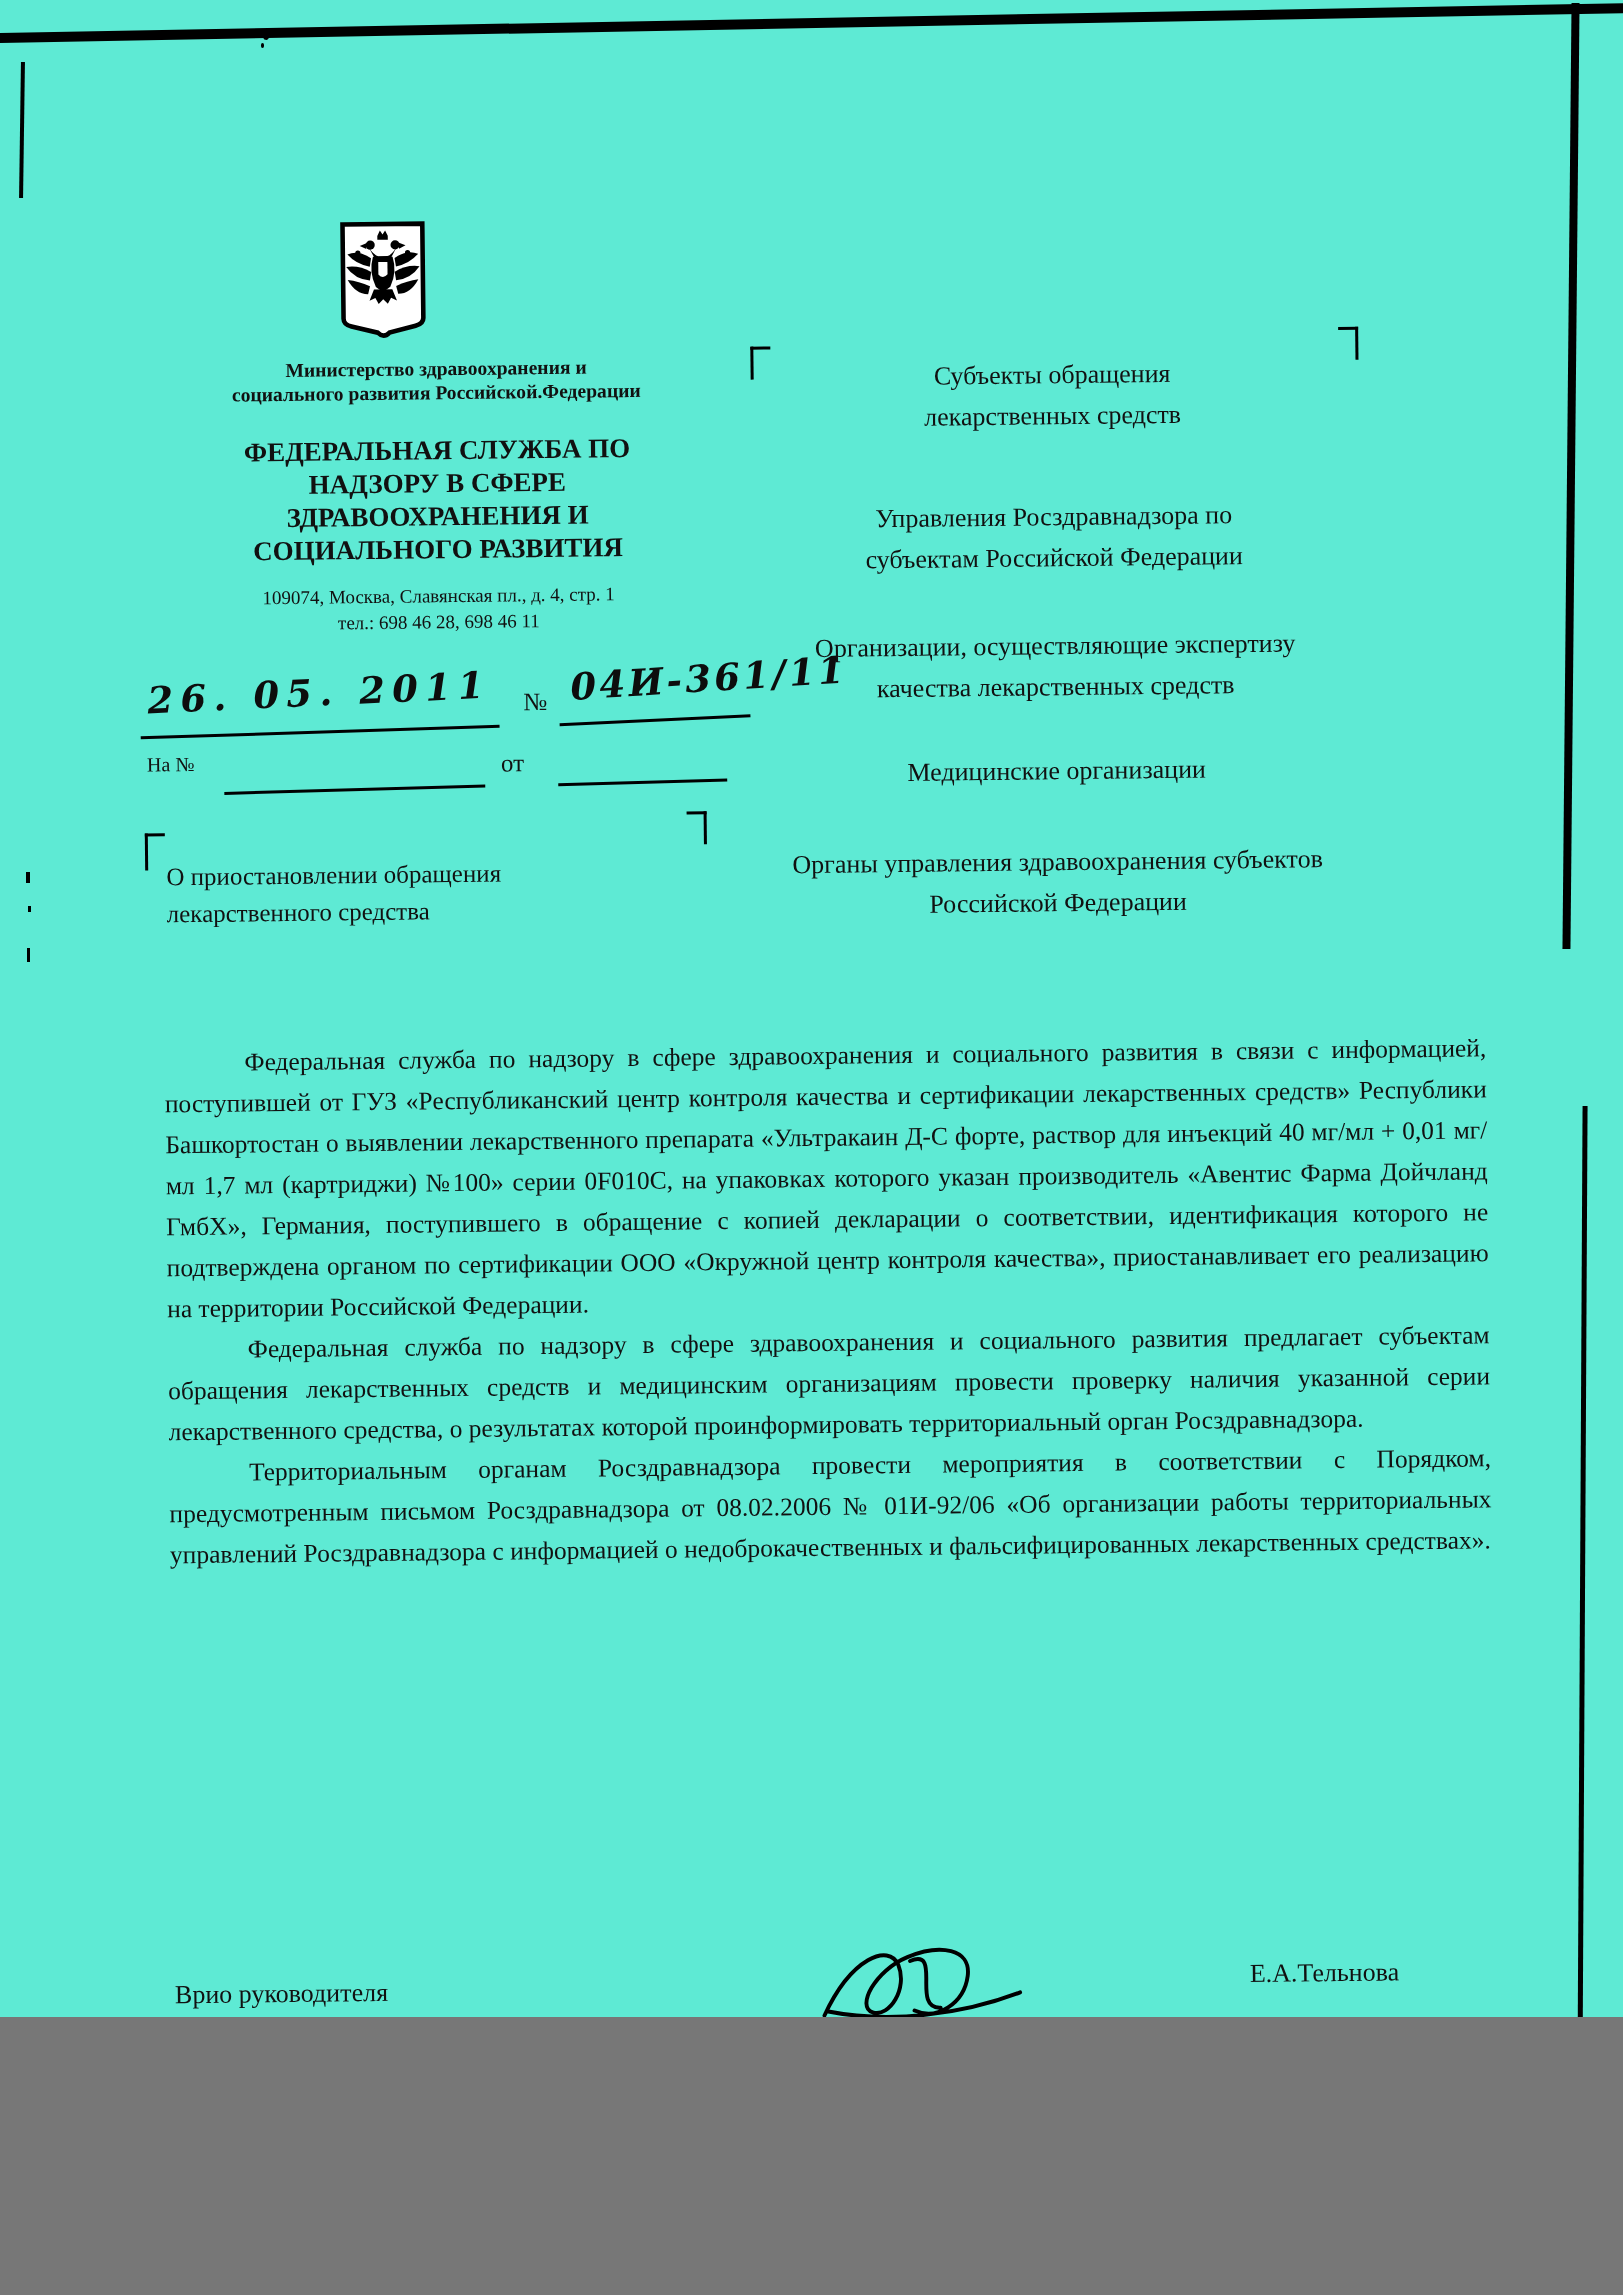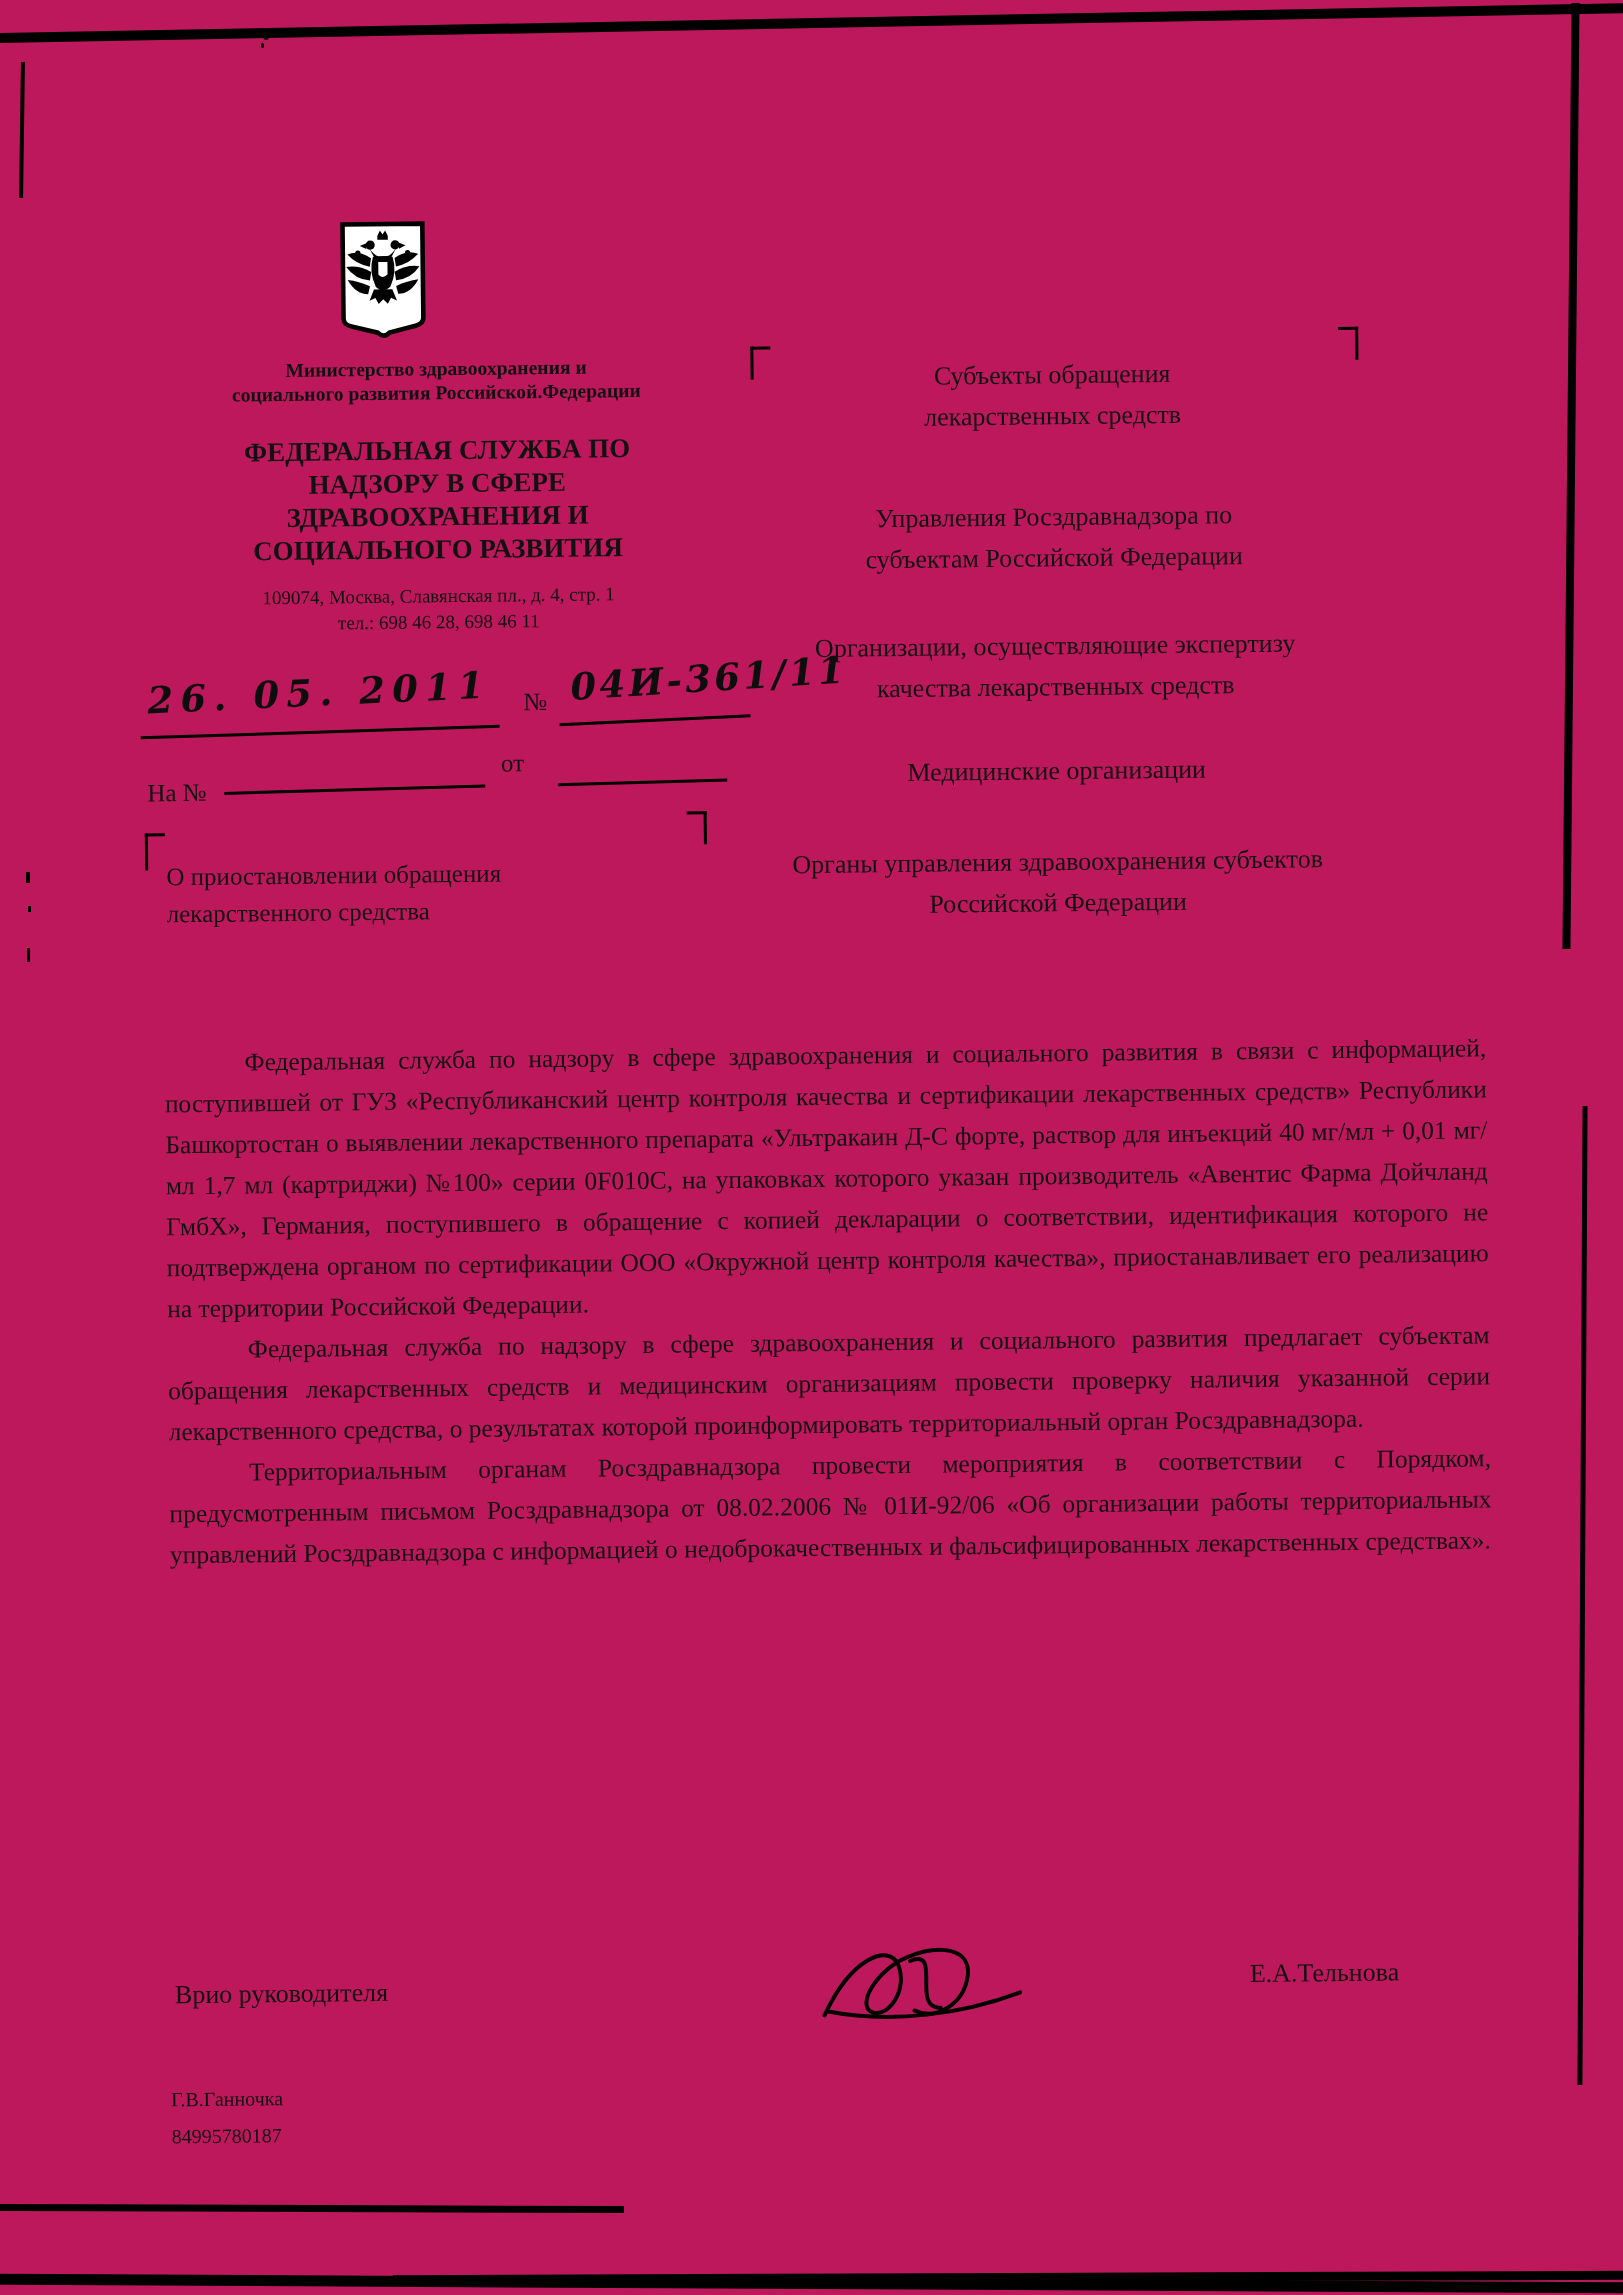--- a/index.html
+++ b/index.html
@@ -1,17 +1,17 @@
 <!DOCTYPE html>
 <html style="font-size:10.5px"><head>
 <meta charset="utf-8">
 <style>
   html,body{margin:0;padding:0;background:#777;}
   .page{
-    position:relative;width:1623px;height:2295px;background:#be185d;
+    position:relative;width:1623px;height:2017px;background:#5eead4;
     font-family:"Liberation Serif", serif;color:#111;overflow:hidden;
   }
   
   .edge{position:absolute;background:#000;}
   .edge-top{left:-7.9px;top:18.3px;width:1649px;height:9.8px;transform:rotate(-1.05deg);}
   .edge-right1{left:1567px;top:2.6px;width:7.9px;height:946px;transform:rotate(0.55deg);}
   .edge-right2{left:1580px;top:1106px;width:4.6px;height:979px;transform:rotate(0.3deg);}
   .edge-left{left:19.6px;top:62px;width:3.9px;height:136px;transform:rotate(0.8deg);}
   .dash1{left:26px;top:872px;width:3.9px;height:10.5px;}
   .dash2{left:28px;top:906px;width:3.3px;height:5.9px;}
@@ -33,21 +33,21 @@
   .emblem{position:absolute;left:346px;top:214px;}
 
   
   .hand{font-family:"DejaVu Serif", serif;font-style:italic;font-weight:700;color:#0d0d0d;}
   .hand-date{position:absolute;left:152px;top:665px;font-size:37px;letter-spacing:7.2px;transform:rotate(-2deg);}
   .no-sign{position:absolute;left:528px;top:685px;font-size:25px;}
   .hand-num{position:absolute;left:575px;top:655px;font-size:37px;letter-spacing:3.3px;transform:rotate(-3deg);}
   .u-line{position:absolute;background:#000;height:2.6px;}
   .u-date{left:145px;top:725px;width:359px;transform:rotate(-1.2deg);}
   .u-num{left:564px;top:717px;width:191px;transform:rotate(-2deg);}
-  .na-label{position:absolute;left:151px;top:772px;font-size:25px;}
+  .na-label{position:absolute;left:151px;top:746px;font-size:20px;}
   .ot-label{position:absolute;left:505px;top:746px;font-size:25px;text-align:right;}
   .u-na{left:228px;top:783px;width:261px;transform:rotate(-1deg);}
   .u-ot{left:562px;top:779px;width:169px;transform:rotate(-1deg);}
 
   
   .bk{position:absolute;width:17px;height:30px;}
   .bk-tl{border-left:3.3px solid #000;border-top:3.3px solid #000;}
   .bk-tr{border-right:3.3px solid #000;border-top:3.3px solid #000;}
   .bk-rec-l{left:759px;top:346px;}
   .bk-rec-r{left:1347px;top:333px;}

